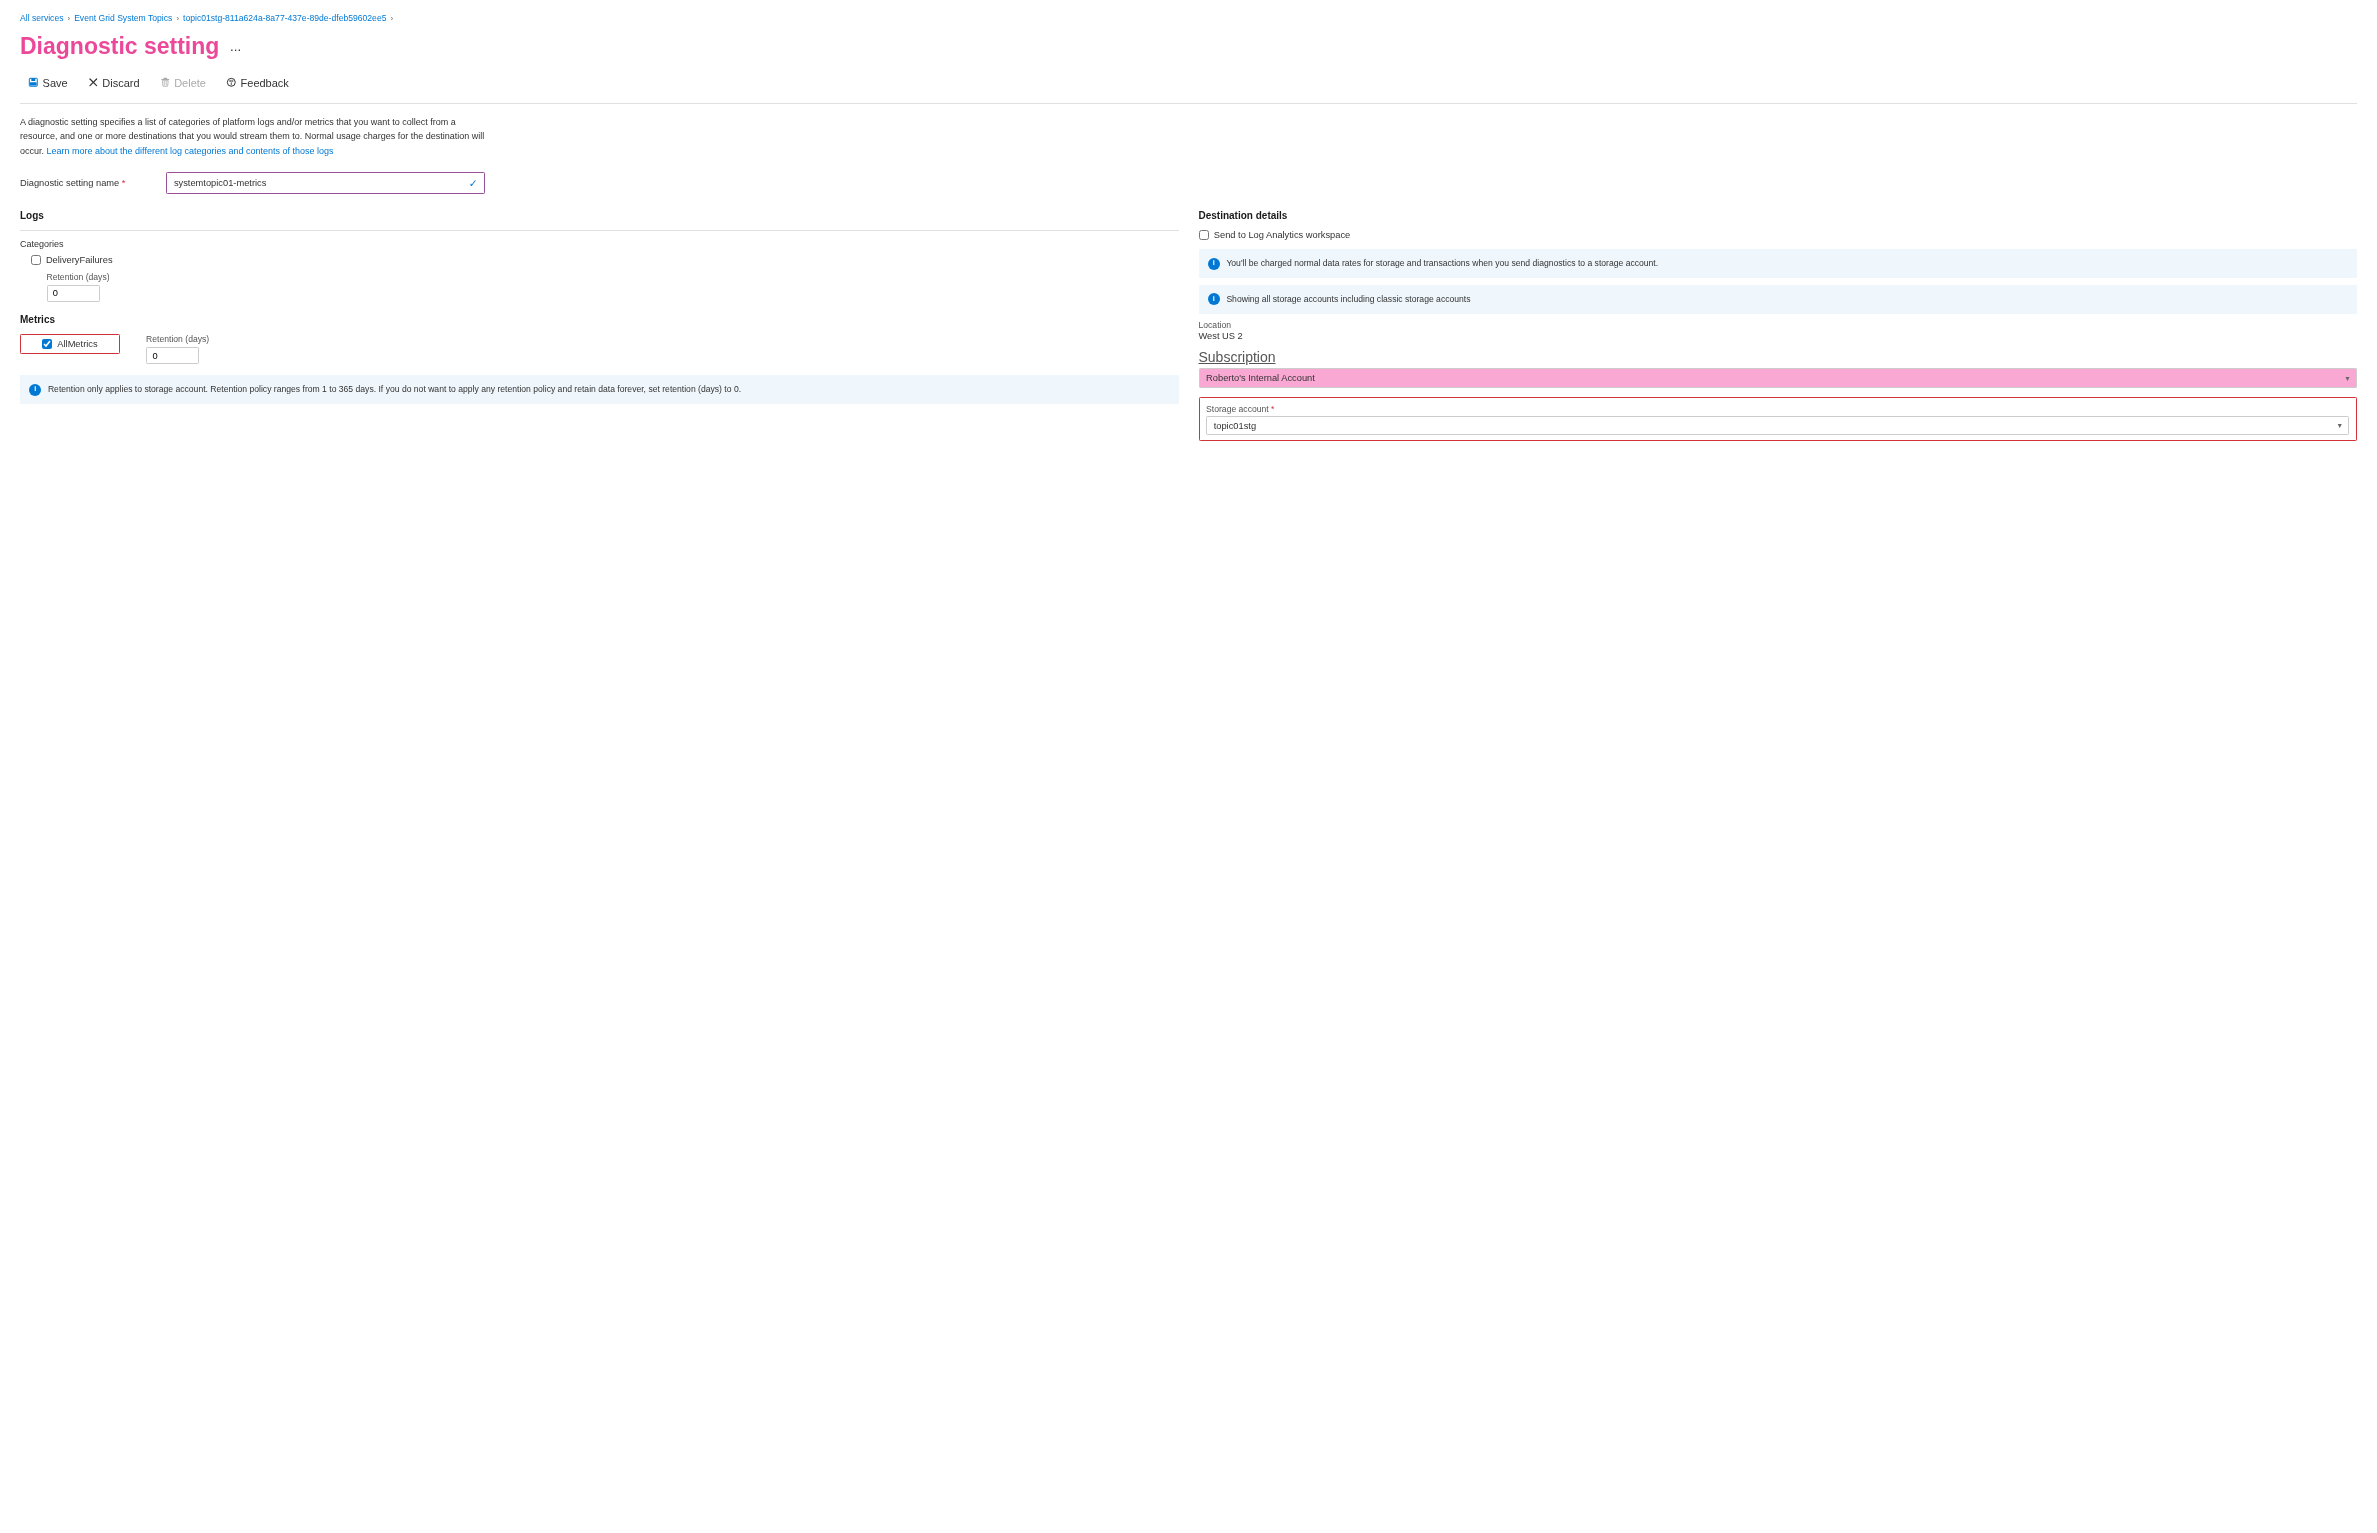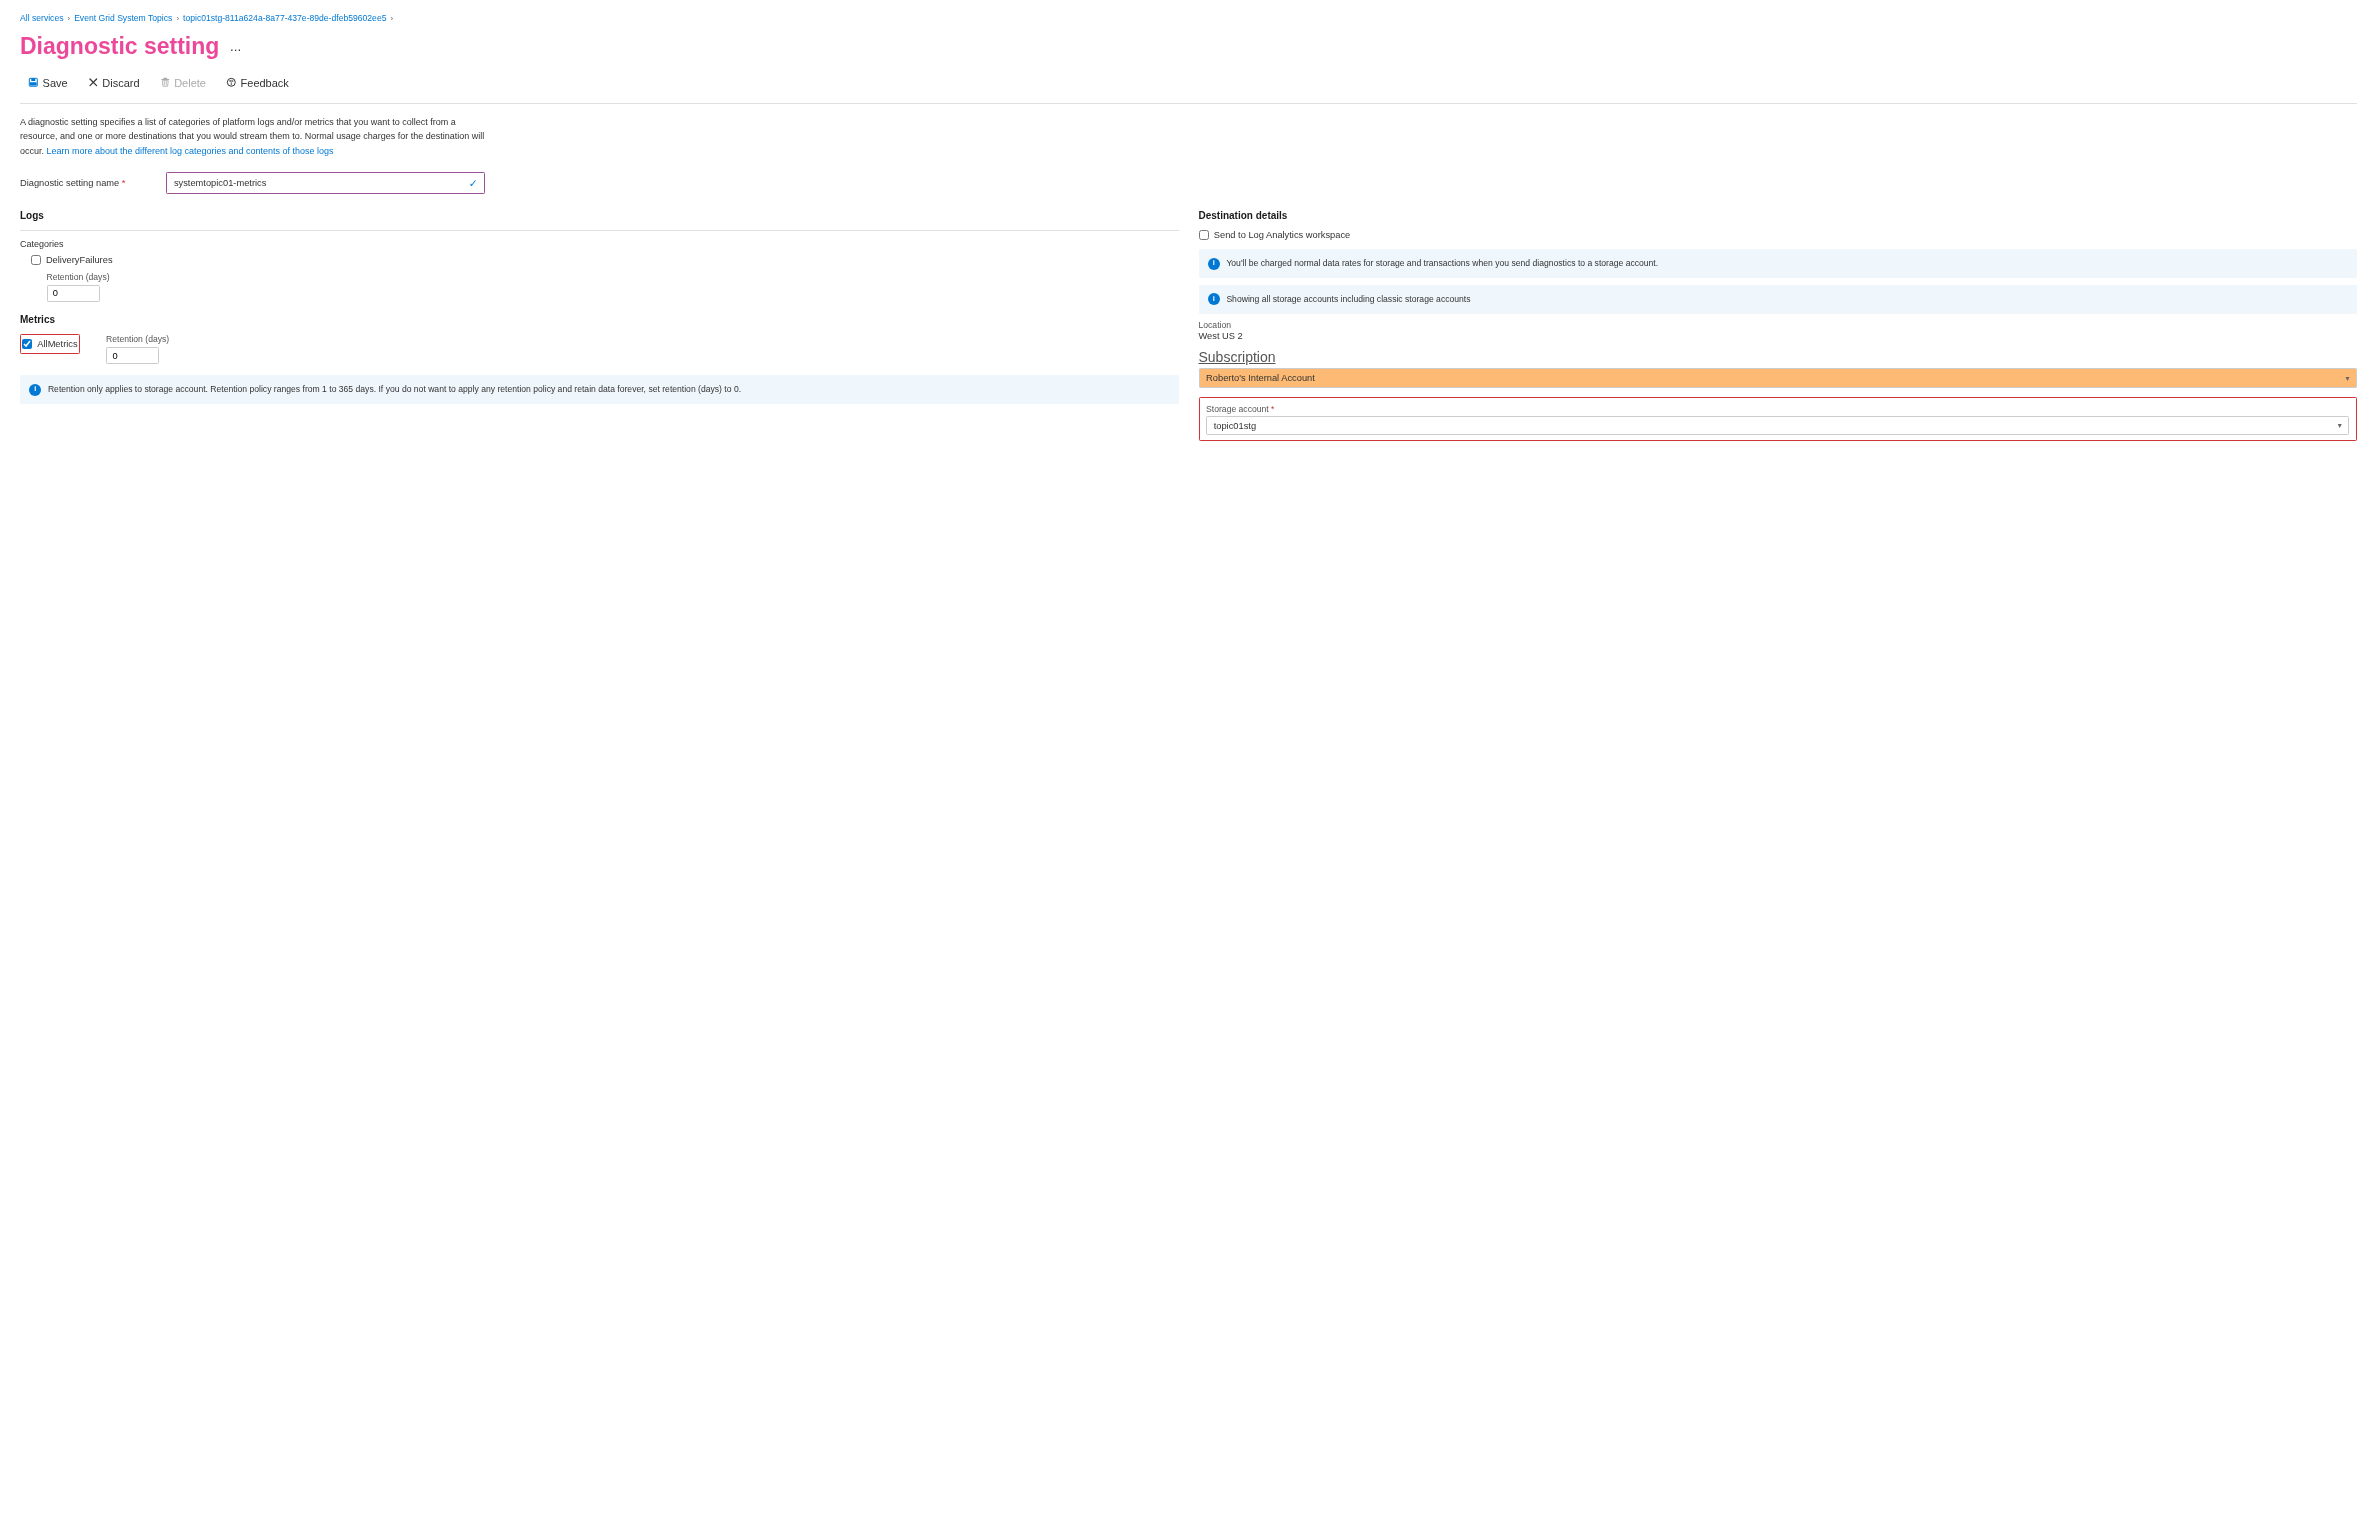--- a/index.html
+++ b/index.html
@@ -181,21 +181,21 @@
       width: 53px;
       padding: 2.7px 5.3px;
       border: 0.7px solid #ccc;
       border-radius: 1.3px;
       font-size: 9.3px;
       text-align: left;
     }
     .metrics-section { margin-top: 12px; }
     .metrics-checkbox-box {
       border: 1.3px solid #d13438;
-      padding: 4px 1px;
+      padding: 4px 21px;
       border-radius: 1.3px;
       display: flex;
       align-items: center;
       gap: 5.3px;
     }
     .info-box {
       background: #eff6fc;
       border: none;
       border-radius: 1.3px;
       padding: 8px 9.3px;
@@ -268,21 +268,21 @@
       color: #555;
       margin-bottom: 2.7px;
       text-decoration: underline;
     }
     .select-box {
       width: 100%;
       padding: 4px 6.6px;
       border: 0.7px solid #ccc;
       border-radius: 1.3px;
       font-size: 9.3px;
-      background: #fdba74;
+      background: #f9a8d4;
       display: flex;
       align-items: center;
       justify-content: space-between;
       cursor: pointer;
     }
     .storage-account-row {
       border: 1.3px solid #d13438;
       border-radius: 1.3px;
       padding: 5.3px 6.6px;
     }

